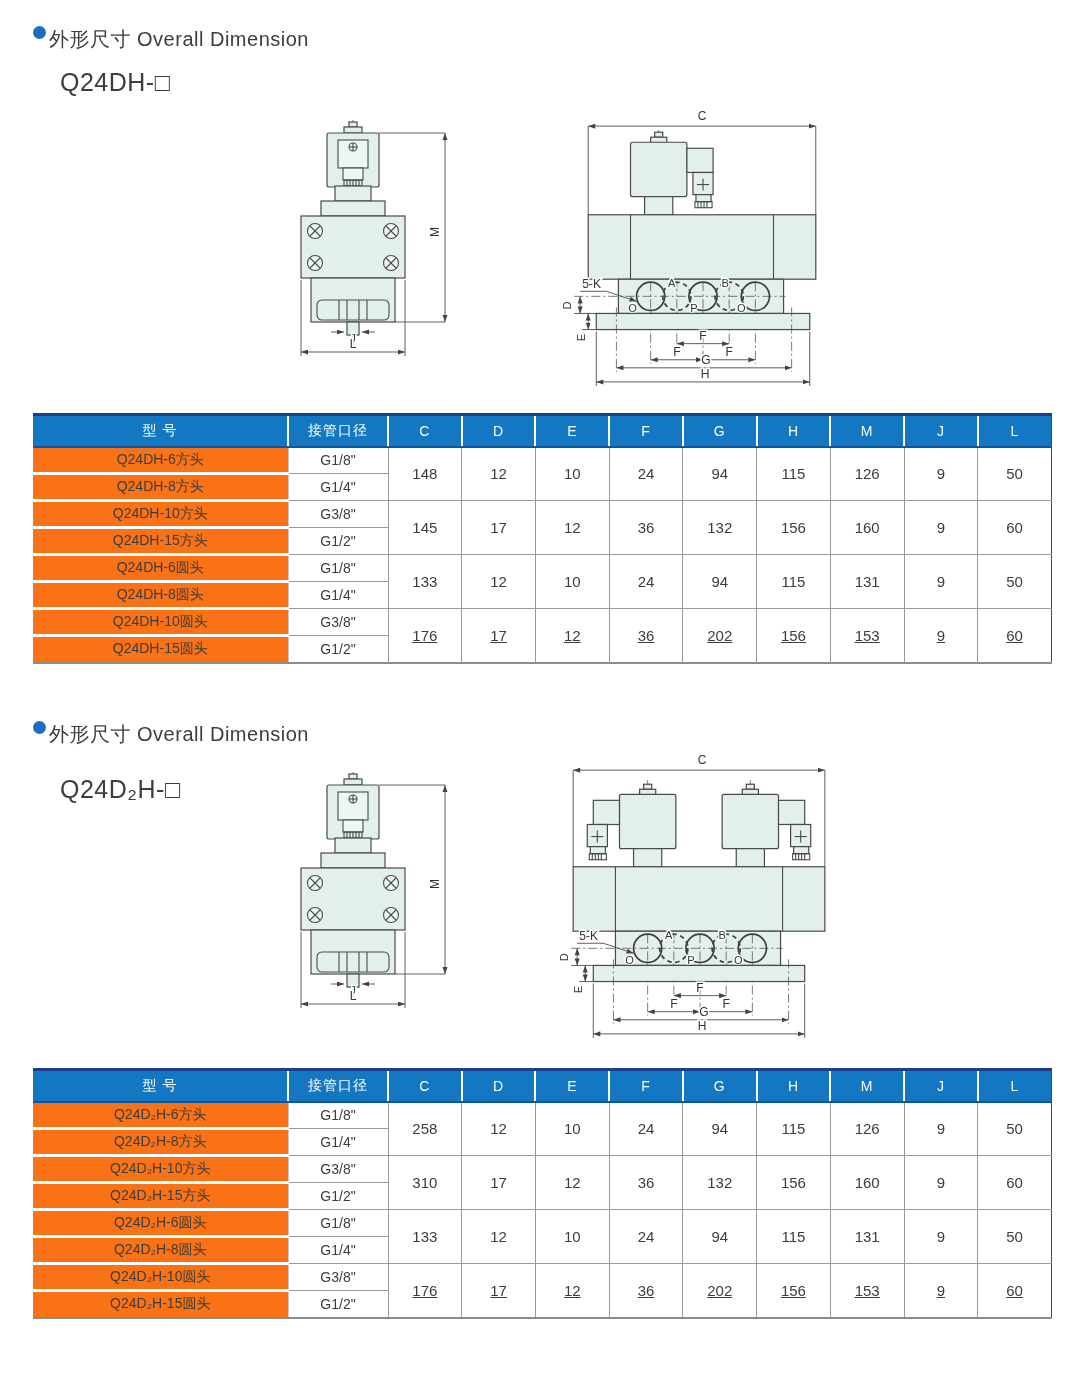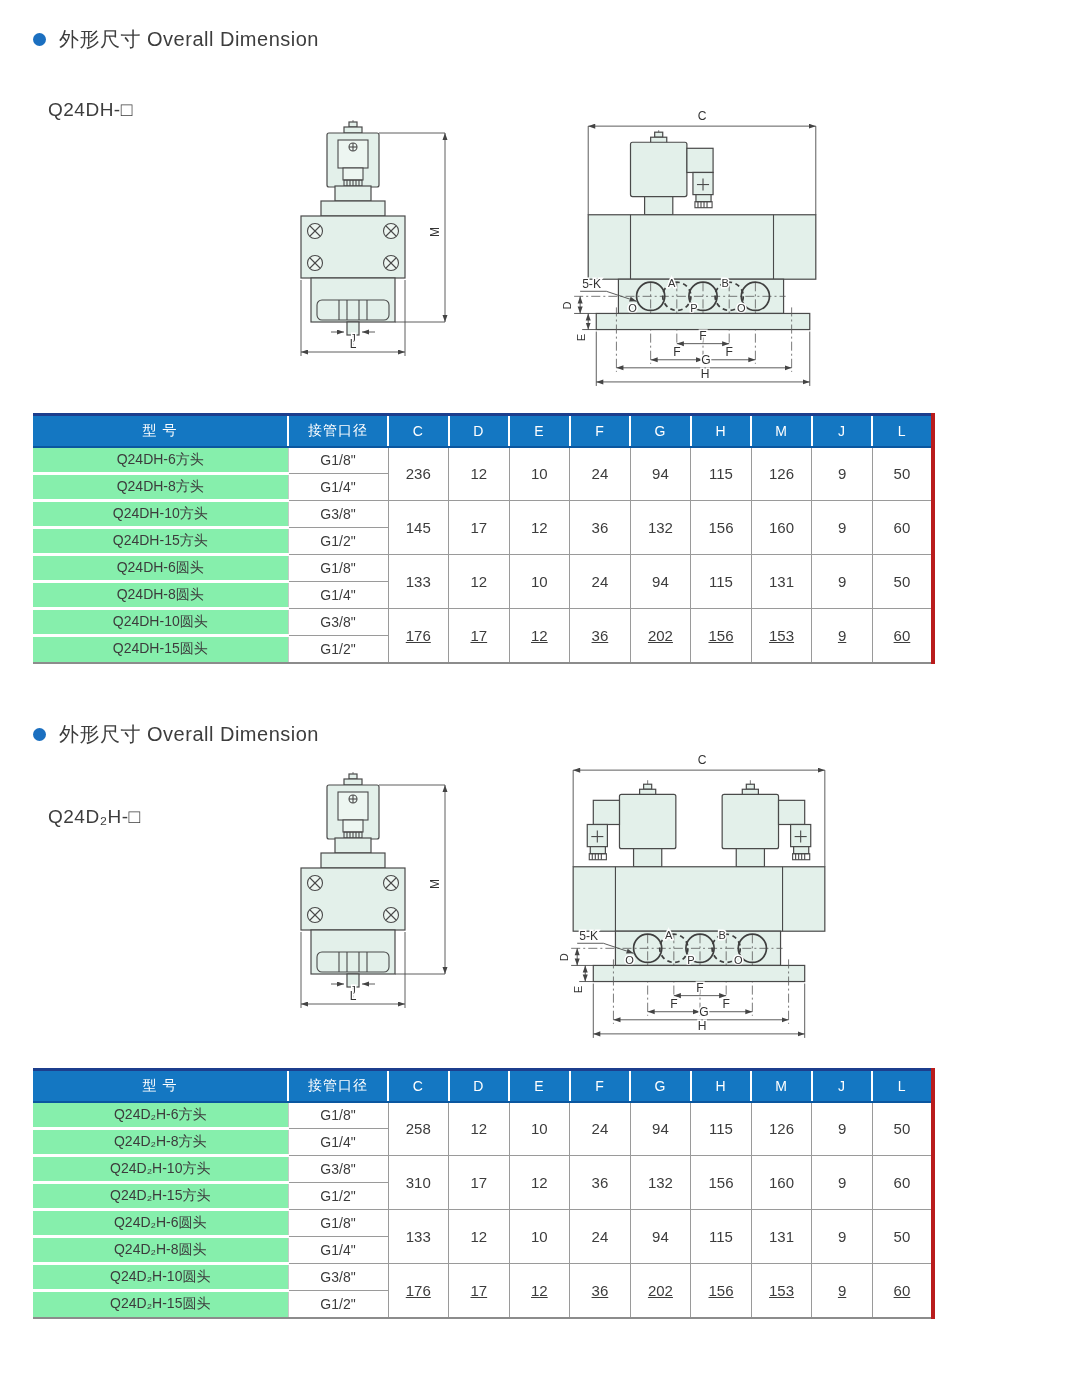--- a/index.html
+++ b/index.html
@@ -1,46 +1,46 @@
 <!DOCTYPE html>
 <html><head>
 <meta charset="utf-8">
 <style>
   * { margin:0; padding:0; box-sizing:border-box; }
   html,body { background:#fff; }
   body { width:1083px; height:1399px; position:relative; overflow:hidden;
          font-family:"Liberation Sans","DejaVu Sans",sans-serif; color:#3a3a3a; }
 
-  .heading { position:absolute; left:33px; display:flex; align-items:center; gap:13px;
+  .heading { position:absolute; left:33px; display:flex; gap:3px;
              font-size:20px; color:#3d3d3d; letter-spacing:.5px; }
   .bullet  { width:13px; height:13px; border-radius:50%; background:#1b6fc0; flex:0 0 auto; }
-  .model-label { position:absolute; left:48px; font-size:19px; color:#3d3d3d; letter-spacing:.5px;margin-top:31px; }
+  .model-label { position:absolute; left:60px; font-size:25px; color:#3d3d3d; letter-spacing:.5px; }
 
   .drawing { position:absolute; }
   svg text { font-family:"Liberation Sans","DejaVu Sans",sans-serif; font-size:12px; fill:#333; }
   .mint { fill:#e3f0ea; stroke:#4a4a4a; stroke-width:1.2; }
   .mint2{ fill:#edf6f1; stroke:#4a4a4a; stroke-width:1.1; }
   .ln   { stroke:#4a4a4a; stroke-width:1.1; fill:none; }
   .thick{ stroke:#3f3f3f; stroke-width:1.7; fill:none; }
   .dim  { stroke:#4c4c4c; stroke-width:.9; fill:none; }
   .cl   { stroke:#5a5a5a; stroke-width:.8; stroke-dasharray:9 3 2 3; fill:none; }
   .dc   { stroke-dasharray:4.5 3.5; }
   .halo { paint-order:stroke; stroke:#fff; stroke-width:3px; }
   .lab  { text-anchor:middle; }
   .sm   { font-size:11px; }
 
-  table.dim-table { position:absolute; left:33px; width:902px; border-collapse:collapse;
-                    table-layout:fixed; border-bottom:2px solid #8c8c8c; border-right:4px solid #b91c1c; }
+  table.dim-table { position:absolute; left:33px; width:1019px; border-collapse:collapse;
+                    table-layout:fixed; border-bottom:2px solid #8c8c8c; border-right:1px solid #b91c1c; }
   .dim-table th { background:#1477c2; color:#fff; font-weight:normal; height:32px; font-size:14px;
                   border-left:2px solid #fff; border-top:3px solid #1c3e8d; border-bottom:2px solid #0a57a0;
                   letter-spacing:1px; }
   .dim-table th.cm { border-left:none; width:255px; }
   .dim-table th.cp { width:100px; }
   .dim-table td { text-align:center; height:27px; font-size:14px; color:#3c3c3c; }
-  .dim-table td.model { background:#86efac; border-bottom:3px solid #fff;text-align:center; }
+  .dim-table td.model { background:#f97316; border-bottom:3px solid #fff;text-align:center; }
   .dim-table td.port  { background:#fff; border-bottom:1px solid #9a9a9a; border-left:1px solid #c8c8c8; }
   .dim-table td.num   { background:#fff; border-left:1px solid #9a9a9a; border-bottom:1px solid #9a9a9a; font-size:15px; }
   .dim-table td.nb    { border-bottom:none;text-decoration:underline; }
   .dim-table tbody tr:last-child td.model,
   .dim-table tbody tr:last-child td.port { border-bottom:none; }
 </style>
 </head>
 <body>
 
 <svg width="0" height="0" style="position:absolute" aria-hidden="true">
@@ -204,21 +204,21 @@
         <th class="cd">H</th>
         <th class="cd">M</th>
         <th class="cd">J</th>
         <th class="cd">L</th>
       </tr>
     </thead>
   <tbody>
       <tr>
         <td class="model">Q24DH-6方头</td>
         <td class="port">G1/8"</td>
-        <td class="num" rowspan="2">236</td>
+        <td class="num" rowspan="2">148</td>
         <td class="num" rowspan="2">12</td>
         <td class="num" rowspan="2">10</td>
         <td class="num" rowspan="2">24</td>
         <td class="num" rowspan="2">94</td>
         <td class="num" rowspan="2">115</td>
         <td class="num" rowspan="2">126</td>
         <td class="num" rowspan="2">9</td>
         <td class="num" rowspan="2">50</td>
       </tr>
       <tr>

